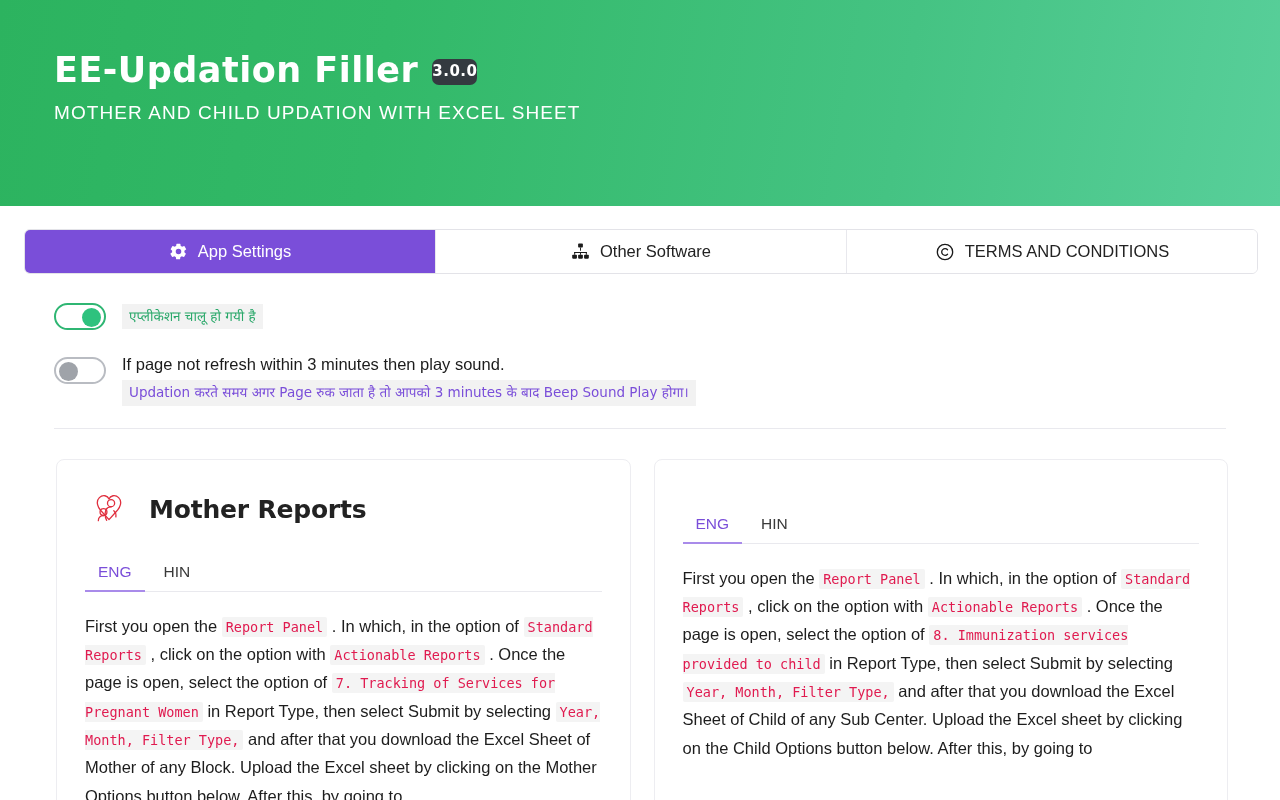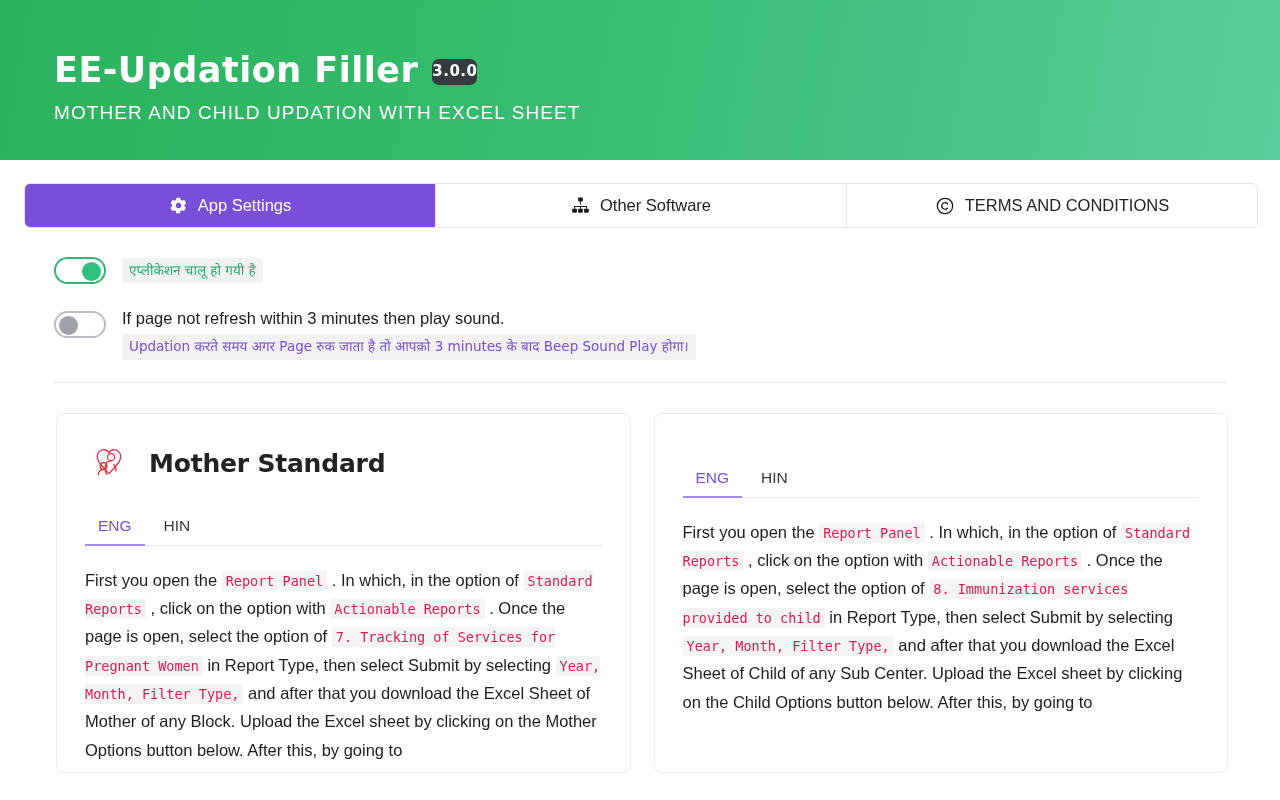--- a/index.html
+++ b/index.html
@@ -9,21 +9,21 @@
     height: 800px;
     overflow: hidden;
     background: #ffffff;
     font-family: "Liberation Sans", sans-serif;
     -webkit-font-smoothing: antialiased;
   }
 
   
   .app-header {
     position: relative;
-    height: 160px;
+    height: 206px;
     background: linear-gradient(100deg, #2cb35f 0%, #32b968 30%, #45c383 70%, #58cf9a 100%);
     padding: 52px 0 0 54px;
   }
   .title-row {
     display: flex;
     align-items: center;
     gap: 14px;
   }
   .app-title {
     font-family: "DejaVu Sans", sans-serif;
@@ -295,21 +295,21 @@
       <div class="card-icon">
         <svg width="44" height="44" viewBox="0 0 64 64" fill="none" stroke="#e0303f" stroke-width="1.9" stroke-linecap="round" stroke-linejoin="round">
           <path d="M46 14c-5-5-12-3-14 2-2-5-9-7-14-2-6 6-2 15 4 21l10 11 10-11c6-6 10-15 4-21z"></path>
           <circle cx="35" cy="22" r="5.2"></circle>
           <path d="M35 27.5c-5 0-8 3.5-8.5 8.5-.4 4 .5 8 2 11"></path>
           <circle cx="24" cy="35" r="5"></circle>
           <path d="M24 40c-4.5 0-7.5 3.2-7.5 7.5"></path>
           <path d="M39 33c2.5 2 3.5 5 3 9"></path>
         </svg>
       </div>
-      <div class="card-title">Mother Standard</div>
+      <div class="card-title">Mother Reports</div>
     </div>
 
     <div class="lang-tabs">
       <div class="lang-tab active">ENG</div>
       <div class="lang-tab">HIN</div>
     </div>
 
     <div class="card-body">First you open the <code>Report Panel</code> . In which, in the option of <code>Standard Reports</code> , click on the option with <code>Actionable Reports</code> . Once the page is open, select the option of <code>7. Tracking of Services for Pregnant Women</code> in Report Type, then select Submit by selecting <code>Year, Month, Filter Type,</code> and after that you download the Excel Sheet of Mother of any Block. Upload the Excel sheet by clicking on the Mother Options button below. After this, by going to</div>
   </div>
 

